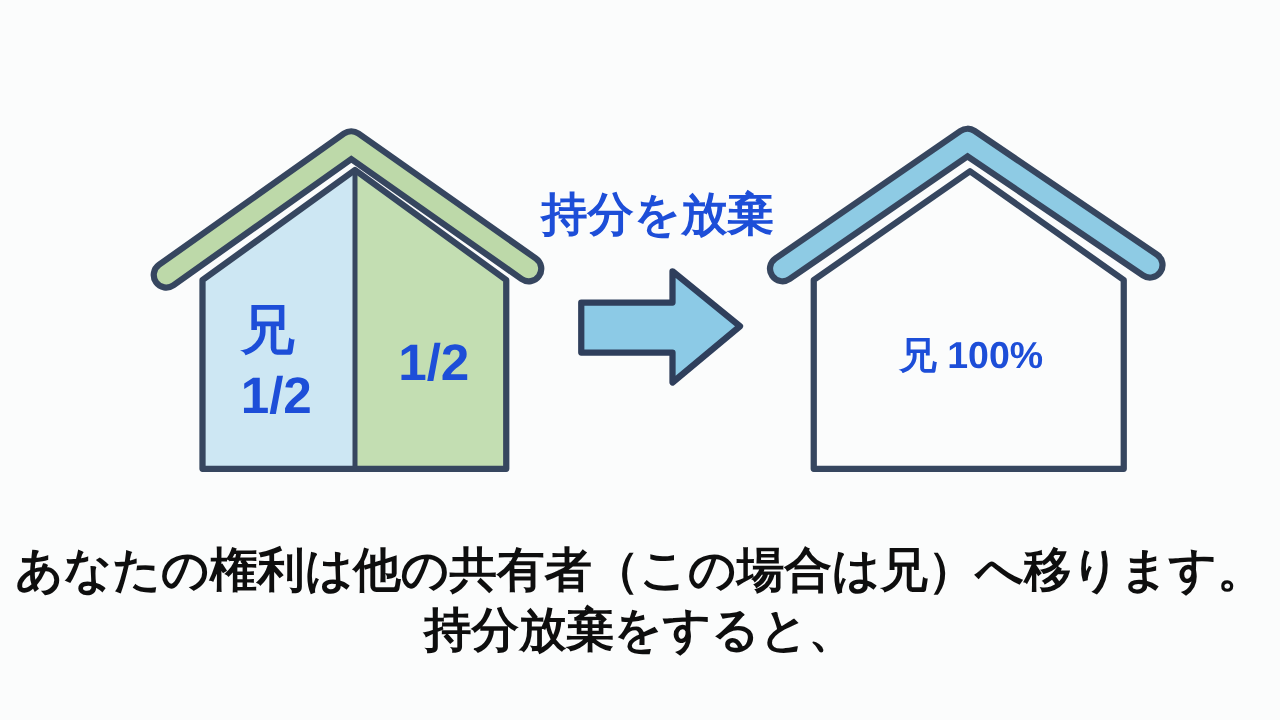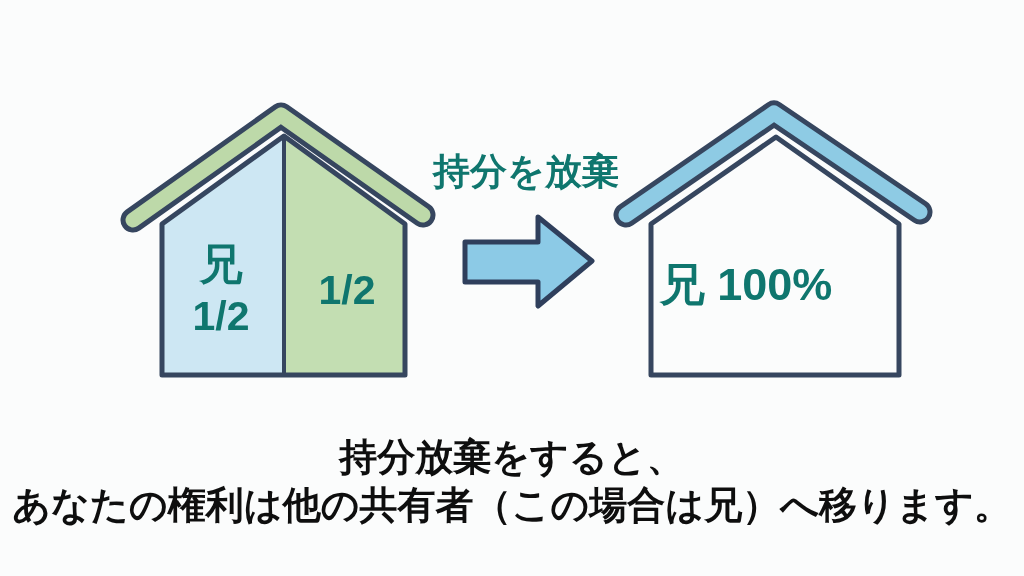--- a/index.html
+++ b/index.html
@@ -34,34 +34,33 @@
     stroke-linejoin: round;
   }
   .house-half { stroke: none; }
   .divider-line { stroke: #36465f; stroke-width: 4; }
   .arrow-shape { stroke: #2f3f5c; stroke-width: 5; stroke-linejoin: round; }
 
   
   .lbl {
     position: absolute;
     transform: translate(-50%, -50%);
-    text-align: center;
     font-weight: 700;
-    color: #0f766e;
+    color: #1d4ed8;
     white-space: nowrap;
   }
   .lbl .line { display: block; }
 
   .brother-half-label { left: 221px; top: 290px; font-size: 43px; line-height: 52px; }
   .brother-half-label .fraction-line { font-size: 41px; }
 
   .your-half-label { left: 347px; top: 290px; font-size: 37px; line-height: 52px; }
   .your-half-label .fraction-line { font-size: 41px; }
 
-  .right-house-label { left: 746px; top: 285px; font-size: 45px; }
+  .right-house-label { left: 777px; top: 285px; font-size: 30px; }
 
   .arrow-label { left: 526px; top: 172px; font-size: 37px; }
 
   .caption {
     position: absolute;
     left: 0;
     right: 0;
     top: 433px;
     text-align: center;
     font-weight: 700;
@@ -98,17 +97,17 @@
   </div>
   <div class="lbl your-half-label">
     <span class="line fraction-line">1/2</span>
   </div>
 
   <div class="lbl arrow-label">持分を放棄</div>
 
   <div class="lbl right-house-label">兄 100%</div>
 
   <div class="caption">
+    <span class="line">あなたの権利は他の共有者（この場合は兄）へ移ります。</span>
     <span class="line">持分放棄をすると、</span>
-    <span class="line">あなたの権利は他の共有者（この場合は兄）へ移ります。</span>
   </div>
 
 </div>
 
 </body></html>

